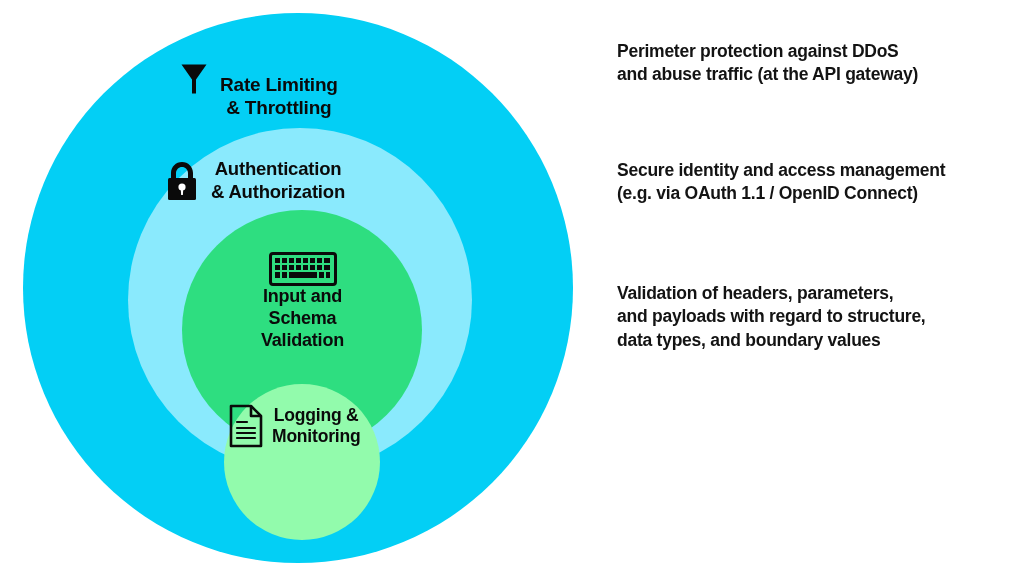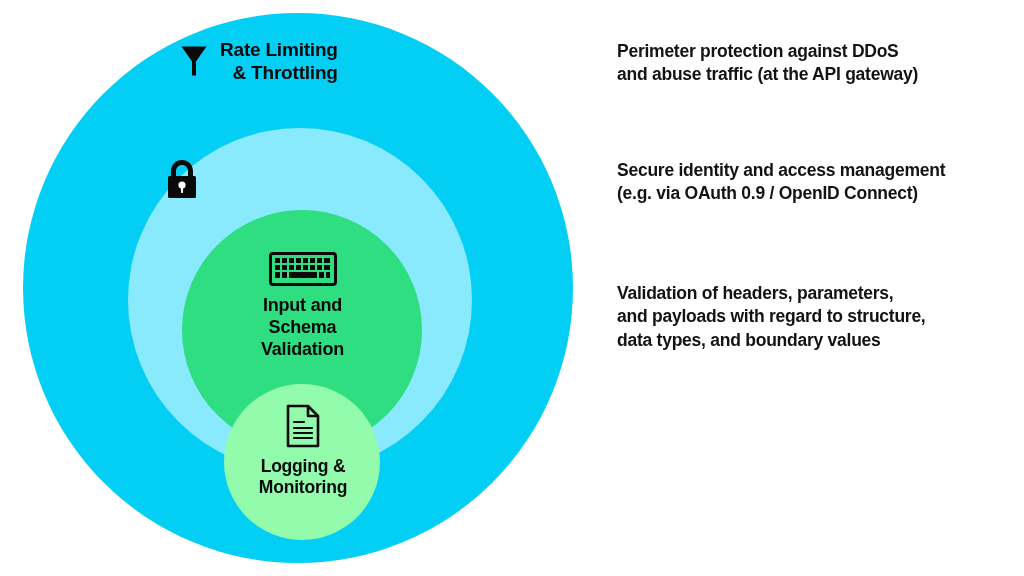--- a/index.html
+++ b/index.html
@@ -64,21 +64,21 @@
   
   .label-0 {
     left: 180px;
     top: 38px;
     width: 260px;
     display: flex;
     align-items: center;
     gap: 12px;
     font-size: 19px;
   }
-  .label-0 .ring-text { text-align: right; }
+  .label-0 .ring-text { text-align: center; margin-top: 35px; }
 
   
   .label-1 {
     left: 165px;
     top: 158px;
     width: 270px;
     display: flex;
     align-items: center;
     gap: 12px;
     font-size: 18.5px;
@@ -86,32 +86,31 @@
   .label-1 .ring-text { text-align: center; }
 
   
   .label-2 {
     left: 215px;
     top: 252px;
     width: 175px;
     display: flex;
     flex-direction: column;
     align-items: center;
-    gap: 9px;
     font-size: 18px;
     text-align: center;
   }
 
   
   .label-3 {
     left: 228px;
     top: 404px;
     width: 150px;
     display: flex;
-    flex-direction: column;
+    flex-direction: row;
     align-items: center;
     gap: 8px;
     font-size: 17.5px;
     text-align: center;
   }
 
   .icon-box {
     display: block;
     flex: 0 0 auto;
     line-height: 0;
@@ -165,20 +164,22 @@
 
     <div class="ring-label label-1">
       <span class="icon-box">
         <svg width="34" height="42" viewBox="0 0 34 42" aria-hidden="true">
           <path d="M17 2 C10.9 2 6 6.9 6 13 V19 H11 V13 C11 9.7 13.7 7 17 7 C20.3 7 23 9.7 23 13 V19 H28 V13 C28 6.9 23.1 2 17 2 Z" fill="#0a0a0a"></path>
           <rect x="3" y="18" width="28" height="22" rx="1.5" fill="#0a0a0a"></rect>
           <circle cx="17" cy="27" r="3.6" fill="#ffffff"></circle>
           <path d="M15.6 27 H18.4 L17.9 35 H16.1 Z" fill="#ffffff"></path>
         </svg>
       </span>
+      <span class="ring-text">Authentication
+&amp; Authorization</span>
     </div>
 
     <div class="ring-label label-2">
       <span class="icon-box">
         <svg width="68" height="34" viewBox="0 0 68 34" aria-hidden="true">
           <rect x="1.5" y="1.5" width="65" height="31" rx="2.5" fill="none" stroke="#0a0a0a" stroke-width="3"></rect>
           <g fill="#0a0a0a">
             <rect x="6" y="6" width="5" height="5"></rect>
               <rect x="13" y="6" width="5" height="5"></rect>
             <rect x="20" y="6" width="5" height="5"></rect>
@@ -223,19 +224,19 @@
       </span>
       <span class="ring-text">Logging &amp;
 Monitoring</span>
     </div>
   </div>
 
   <div id="descriptions">
     <div class="desc desc-0">Perimeter protection against DDoS
 and abuse traffic (at the API gateway)</div>
     <div class="desc desc-1">Secure identity and access management
-(e.g. via OAuth 0.9 / OpenID Connect)</div>
+(e.g. via OAuth 1.1 / OpenID Connect)</div>
     <div class="desc desc-2">Validation of headers, parameters,
 and payloads with regard to structure,
 data types, and boundary values</div>
   </div>
 
 </div>
 
 </body></html>

